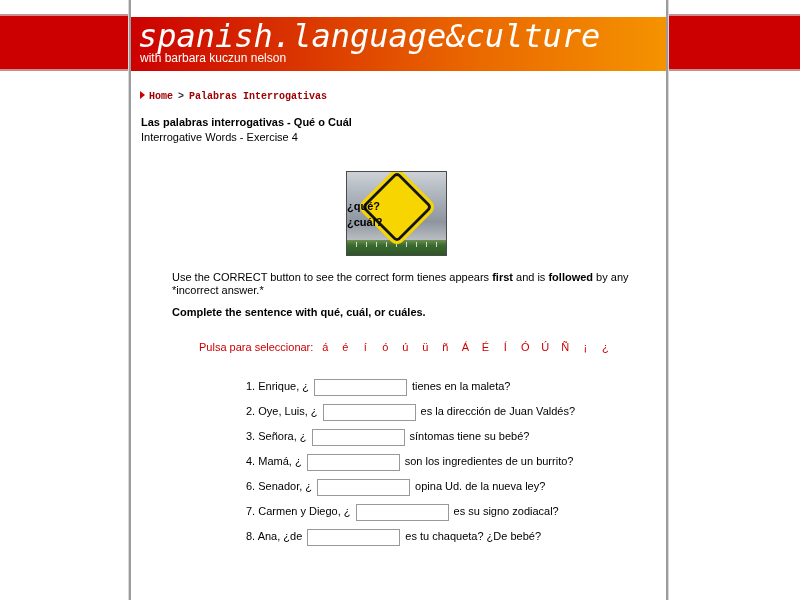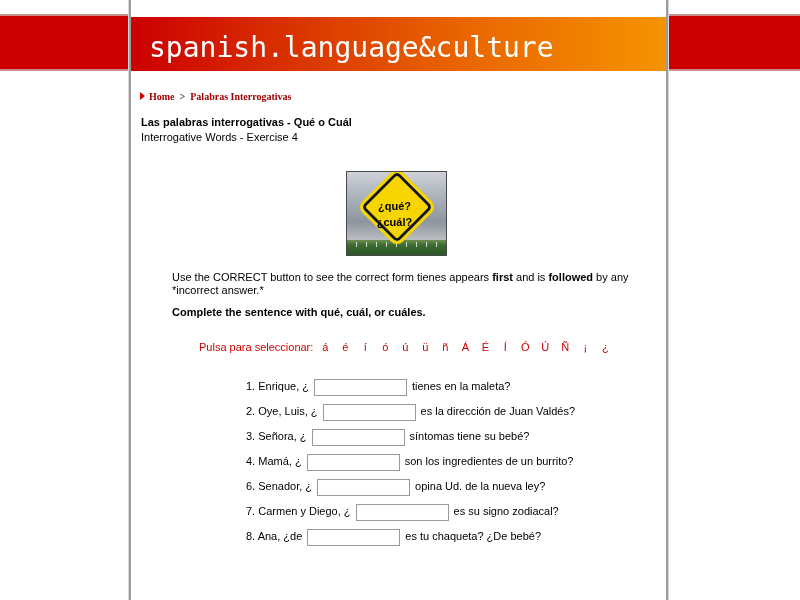--- a/index.html
+++ b/index.html
@@ -20,27 +20,27 @@
     position:absolute; top:0; left:129px; width:539px; height:600px;
     background:#fff; z-index:2; overflow:hidden;
     border-left:2px solid #9c9c9c; border-right:2px solid #9c9c9c;
     box-shadow:-1px 0 0 #d8d8d8, 1px 0 0 #d8d8d8;
   }
   .masthead {
     margin-top:17px; height:54px; padding:6px 0 0 7px;
     background:linear-gradient(90deg,#cc0000 0%, #d93300 30%, #e96500 62%, #f59300 100%);
   }
   .site-title {
-    margin:11px; font-family:"DejaVu Sans Mono", monospace; font-weight:normal;
-    font-size:28px; line-height:27px; color:#fff; white-space:nowrap;
+    margin:0; font-family:"DejaVu Sans Mono", monospace; font-weight:normal;
+    font-size:32px; line-height:27px; color:#fff; white-space:nowrap;font-style:italic;
   }
   .tagline { margin:1px 0 0 2px; font-size:12px; color:#fff; }
 
   .breadcrumb {
-    margin:20px 0 0 9px; font-family:Liberation Serif, serif;
+    margin:20px 0 0 9px; font-family:Liberation Mono, monospace;
     font-size:10px; font-weight:bold; color:#a00000; line-height:12px;
   }
   .breadcrumb a { color:#a00000; text-decoration:none; cursor:pointer; }
   .crumb-arrow {
     display:inline-block; width:0; height:0; margin-right:4px;
     border-top:4px solid transparent; border-bottom:4px solid transparent;
     border-left:5px solid #cc0000;
   }
   .crumb-sep { color:#333; margin:0 5px; }
 
@@ -61,21 +61,21 @@
   .fence {
     position:absolute; left:0; right:0; bottom:8px; height:5px;
     background:repeating-linear-gradient(90deg, transparent 0 9px, rgba(255,255,255,.75) 9px 10px);
   }
   .diamond {
     position:absolute; left:50%; top:42%; width:51px; height:51px;
     background:#f6d500; border:3px solid #151515; border-radius:5px;
     outline:3px solid #f6d500; transform:translate(-50%,-50%) rotate(45deg);
   }
   .sign-text {
-    position:absolute; left:0; right:4px; top:26px; text-align:center;
+    position:absolute; left:0; right:4px; top:26px; text-align:left;
     font-weight:bold; font-size:11px; line-height:16px; color:#000;
   }
 
   .instr  { margin:15px 0 0 41px; line-height:13px; }
   .instr2 { margin:9px 0 0 41px; line-height:13px; font-weight:bold; }
 
   .accent-bar { margin:21px 0 0 68px; line-height:14px; color:#cc0000; white-space:nowrap; }
   .accent-bar .label { margin-right:2px; }
   .accent-char {
     display:inline-block; width:20px; text-align:center; color:#cc0000;

